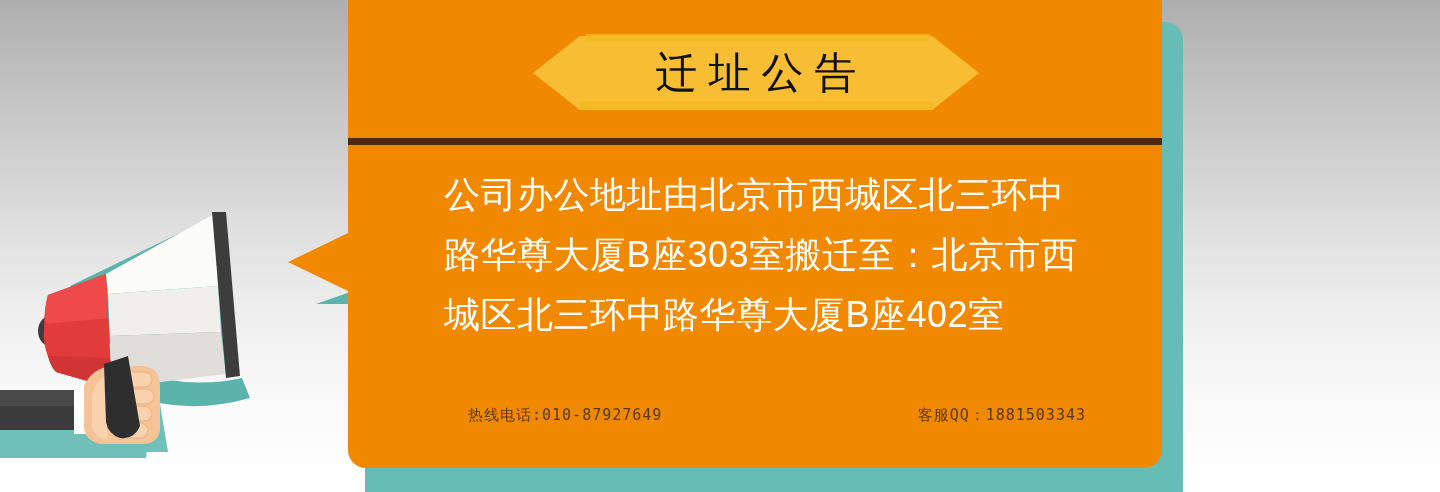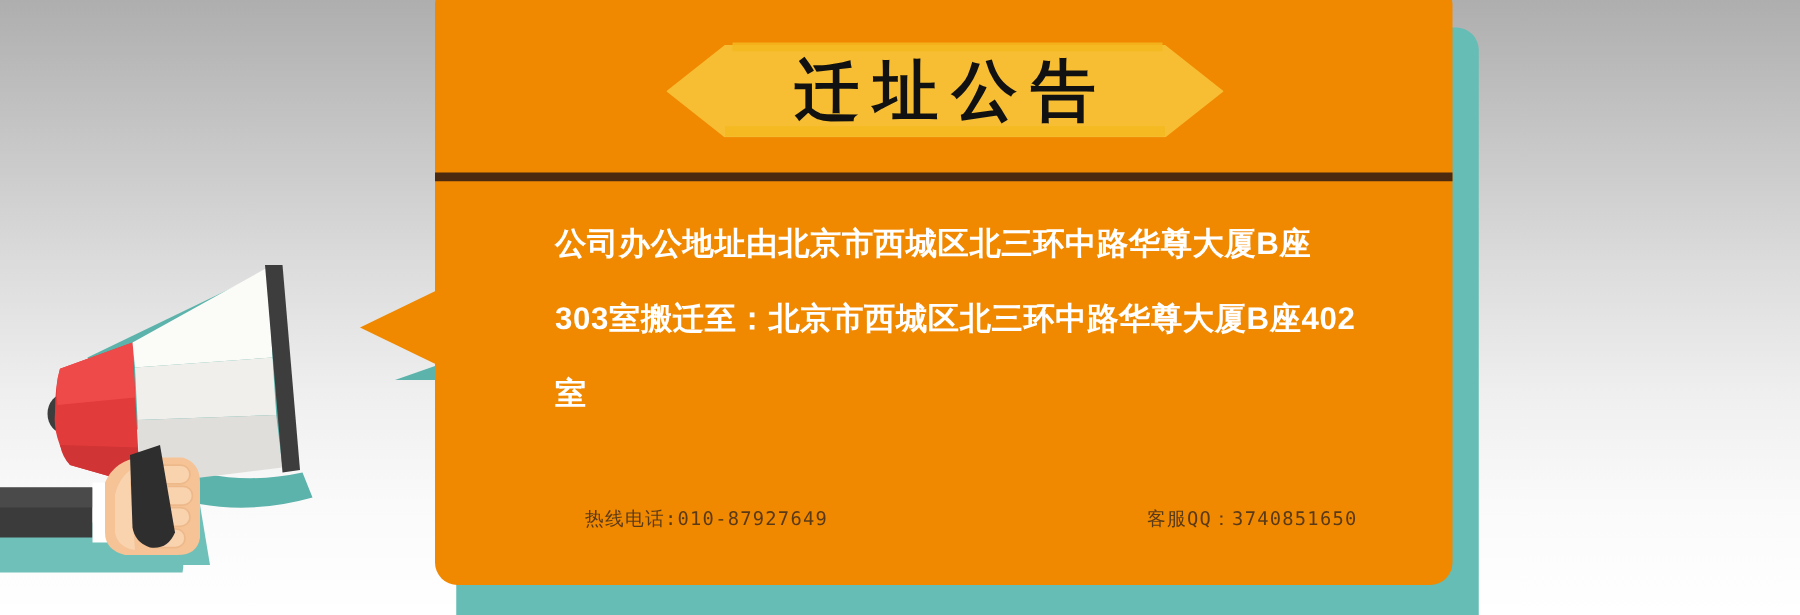--- a/index.html
+++ b/index.html
@@ -98,22 +98,22 @@
   .ribbon-title {
     position: absolute;
     left: 533px;
     top: 36px;
     width: 446px;
     height: 74px;
     display: flex;
     align-items: center;
     justify-content: center;
     color: #111111;
-    font-size: 52px;
-    font-weight: bold;
+    font-size: 42px;
+    font-weight: normal;
     letter-spacing: 11px;
     text-indent: 11px;
     line-height: 1;
     white-space: nowrap;
   }
 
   
   .divider {
     position: absolute;
     left: 348px;
@@ -123,24 +123,23 @@
     background: #4b2a10;
   }
 
   
   .body-text {
     position: absolute;
     left: 444px;
     top: 165px;
     width: 648px;
     color: #ffffff;
-    font-size: 25px;
+    font-size: 36px;
     line-height: 60px;
     letter-spacing: 0.5px;
-    font-weight: bold;
   }
 
   
   .footer {
     position: absolute;
     left: 468px;
     top: 406px;
     width: 648px;
     display: flex;
     justify-content: space-between;
@@ -226,16 +225,16 @@
   <div class="ribbon-rough-top"></div>
   <div class="ribbon-rough-bottom"></div>
   <div class="ribbon-title">迁址公告</div>
 
   <div class="divider"></div>
 
   <div class="body-text">公司办公地址由北京市西城区北三环中路华尊大厦B座303室搬迁至：北京市西城区北三环中路华尊大厦B座402室</div>
 
   <div class="footer">
     <span class="footer-hotline">热线电话:010-87927649</span>
-    <span class="footer-qq">客服QQ：3740851650</span>
+    <span class="footer-qq">客服QQ：1881503343</span>
   </div>
 
 </div>
 
 </body></html>

